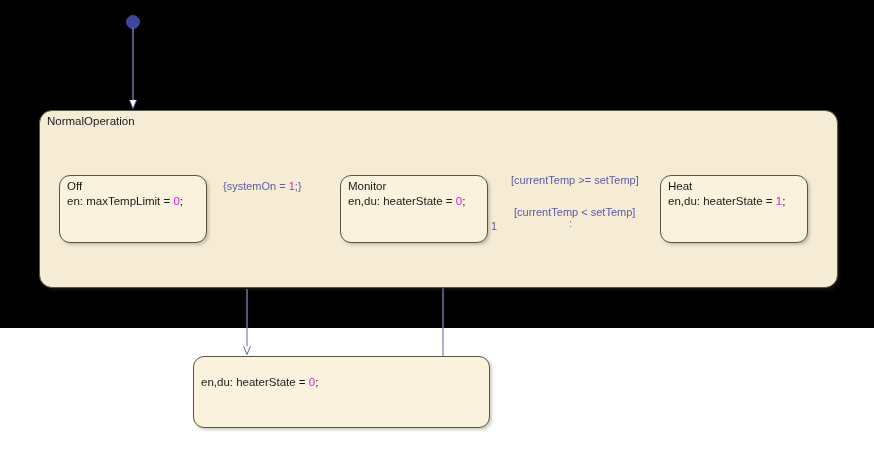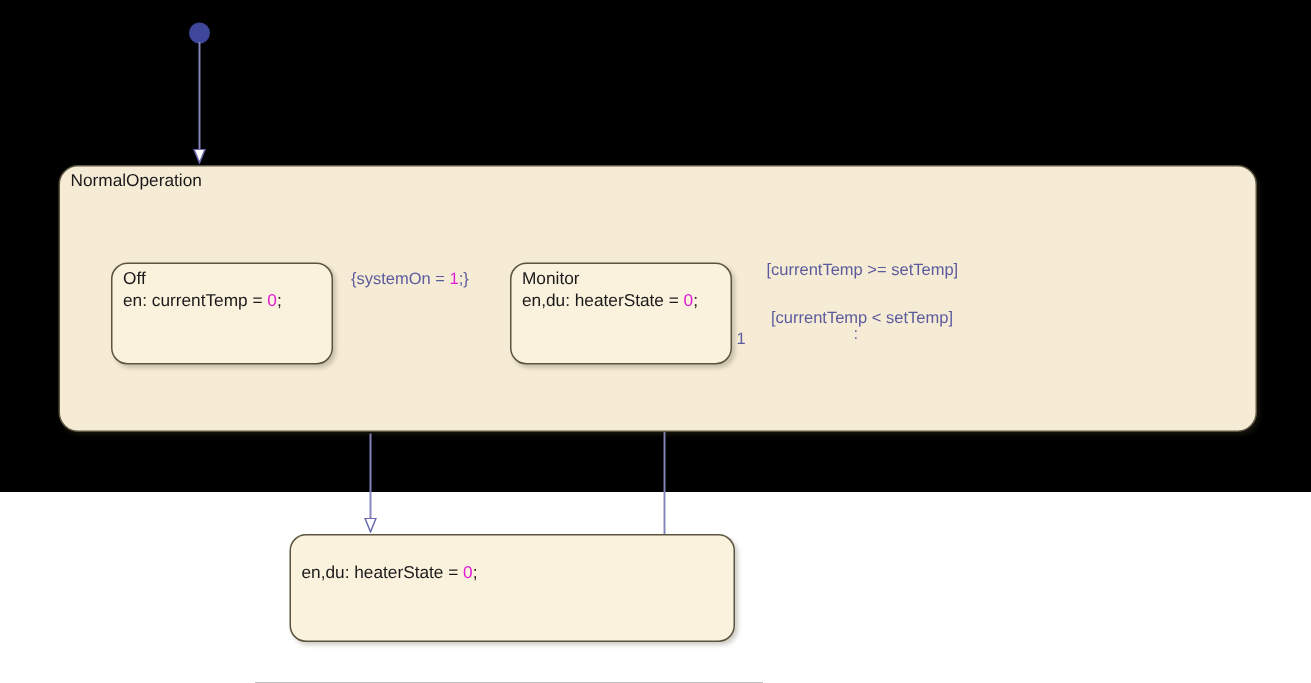--- a/index.html
+++ b/index.html
@@ -133,36 +133,40 @@
 
     <g>
       <line x1="443" y1="356" x2="443" y2="245" stroke="#8585bd" stroke-width="1.3" marker-end="url(#arrHollow)"></line>
     </g>
   </svg>
 
   <div class="state superstate" style="left:39px; top:110px; width:799px; height:178px;">
     <div class="state-label">NormalOperation</div>
   </div>
 
-  <div class="state" style="left:74px; top:175px; width:148px; height:68px;padding-left:16px;">
+  <div class="state" style="left:59px; top:175px; width:148px; height:68px;padding-left:16px;">
     <div class="state-label">Off</div>
-    <div class="state-body"><span>en: currentTemp = </span><span class="num">0</span><span>;</span></div>
+    <div class="state-body"><span>en: maxTempLimit = </span><span class="num">0</span><span>;</span></div>
   </div>
 
   <div class="state" style="left:340px; top:175px; width:148px; height:68px;text-align:right;">
     <div class="state-label">Monitor</div>
     <div class="state-body"><span>en,du: heaterState = </span><span class="num">0</span><span>;</span></div>
   </div>
 
+  <div class="state" style="left:660px; top:175px; width:148px; height:68px;">
+    <div class="state-label">Heat</div>
+    <div class="state-body"><span>en,du: heaterState = </span><span class="num">1</span><span>;</span></div>
+  </div>
 
   <div class="state" style="left:193px; top:356px; width:297px; height:72px;">
     <div class="state-body"><span>en,du: heaterState = </span><span class="num">0</span><span>;</span></div>
   </div>
 
-  <div class="tlabel" style="left:234px; top:179px;"><span>{systemOn = </span><span class="num">1</span><span>;}</span></div>
+  <div class="tlabel" style="left:223px; top:179px;"><span>{systemOn = </span><span class="num">1</span><span>;}</span></div>
 
   <div class="tlabel" style="left:514px; top:205px;">[currentTemp &lt; setTemp]</div>
 
   <div class="tlabel" style="left:511px; top:173px;">[currentTemp &gt;= setTemp]</div>
 
   <div class="jnum" style="left:491px; top:220px;">1</div>
 
   <div class="dots" style="left:569px; top:219px;">:</div>
 
 

